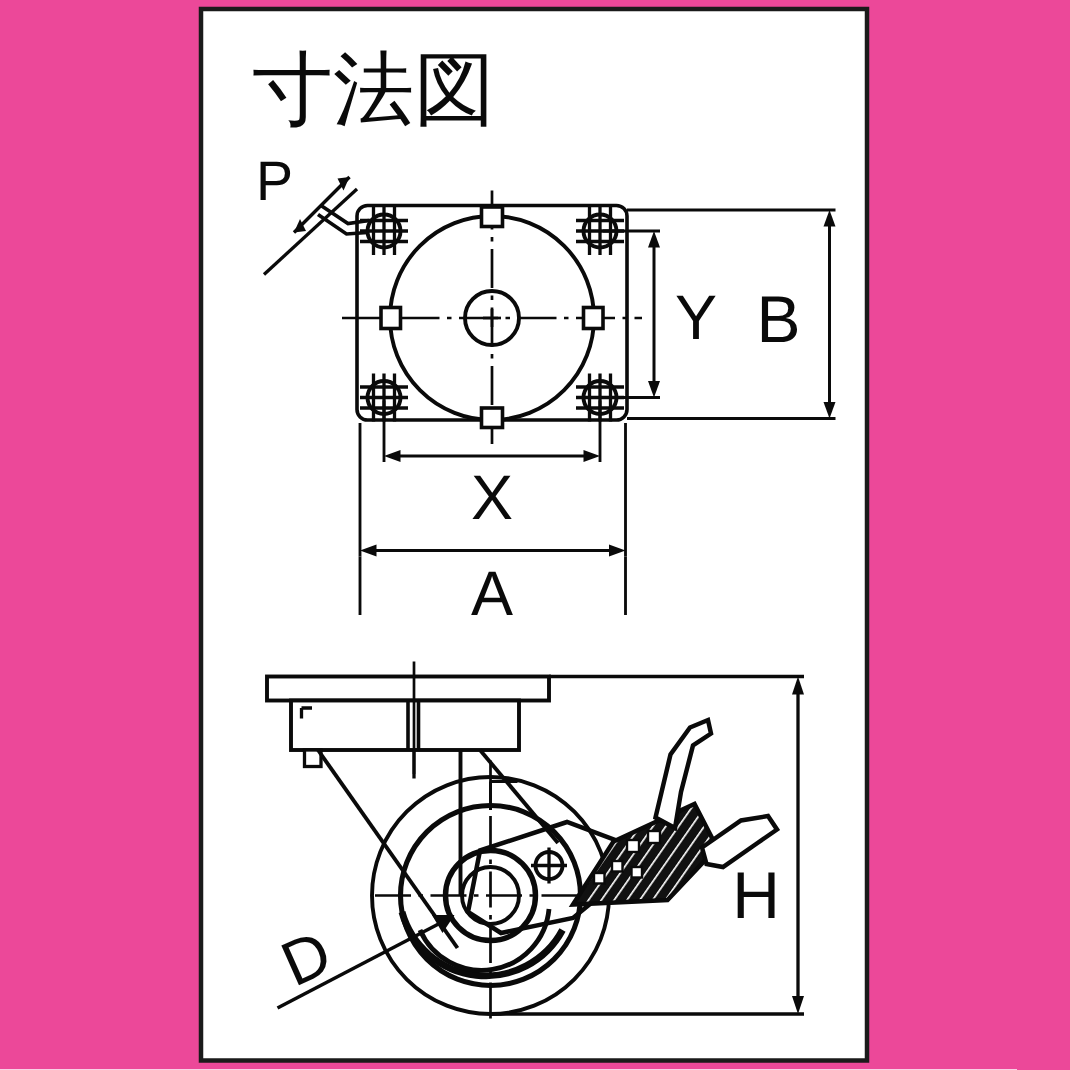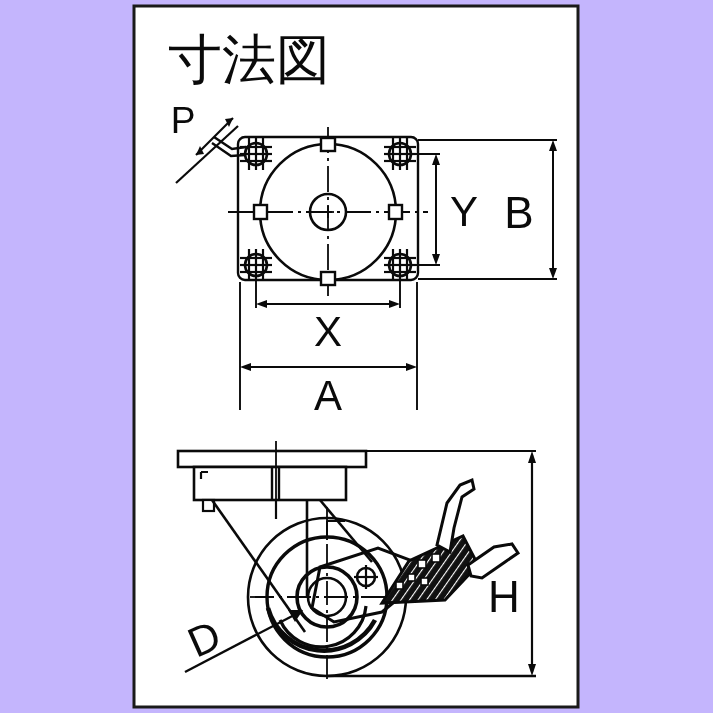--- a/index.html
+++ b/index.html
@@ -11,21 +11,21 @@
   body {
     width: 713px;
     height: 713px;
     font-family: "Liberation Sans", sans-serif;
     overflow: hidden;
   }
   #canvas-root {
     position: relative;
     width: 713px;
     height: 713px;
-    background: #c4b5fd;
+    background: #ec4899;
   }
   #drawing-svg {
     position: absolute;
     left: 0;
     top: 0;
     width: 713px;
     height: 713px;
     display: block;
   }
   .dim-label {

